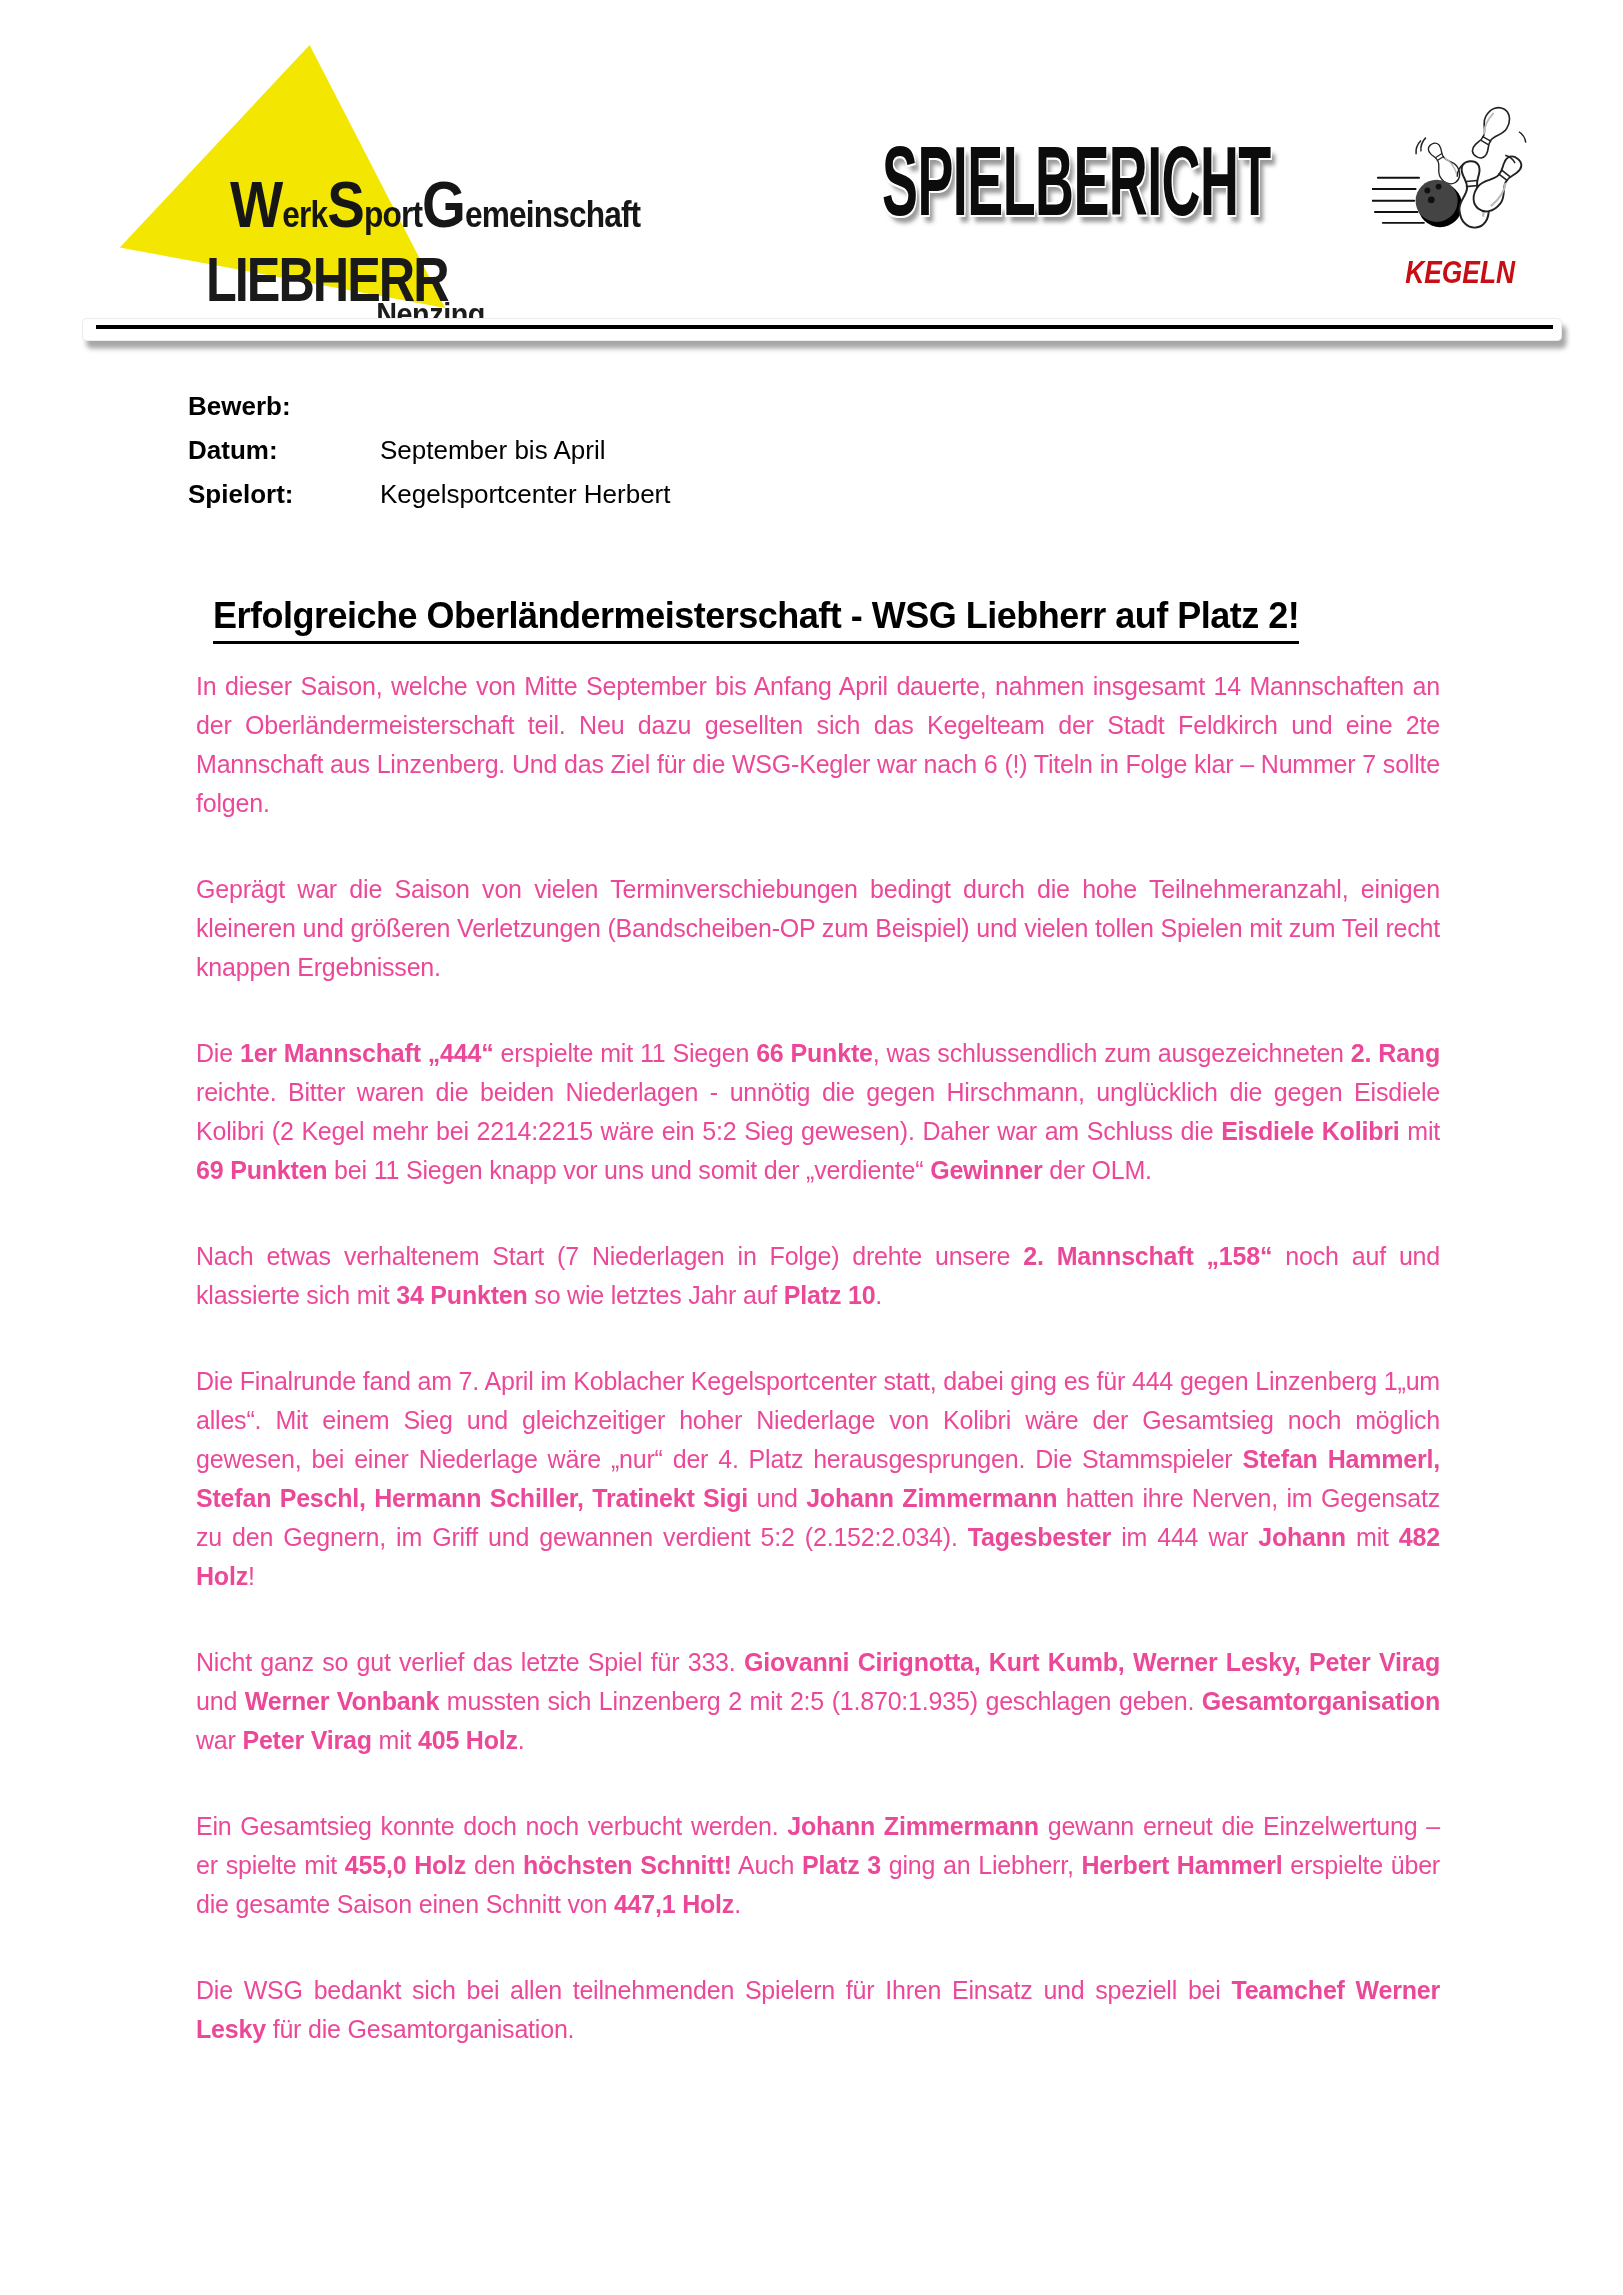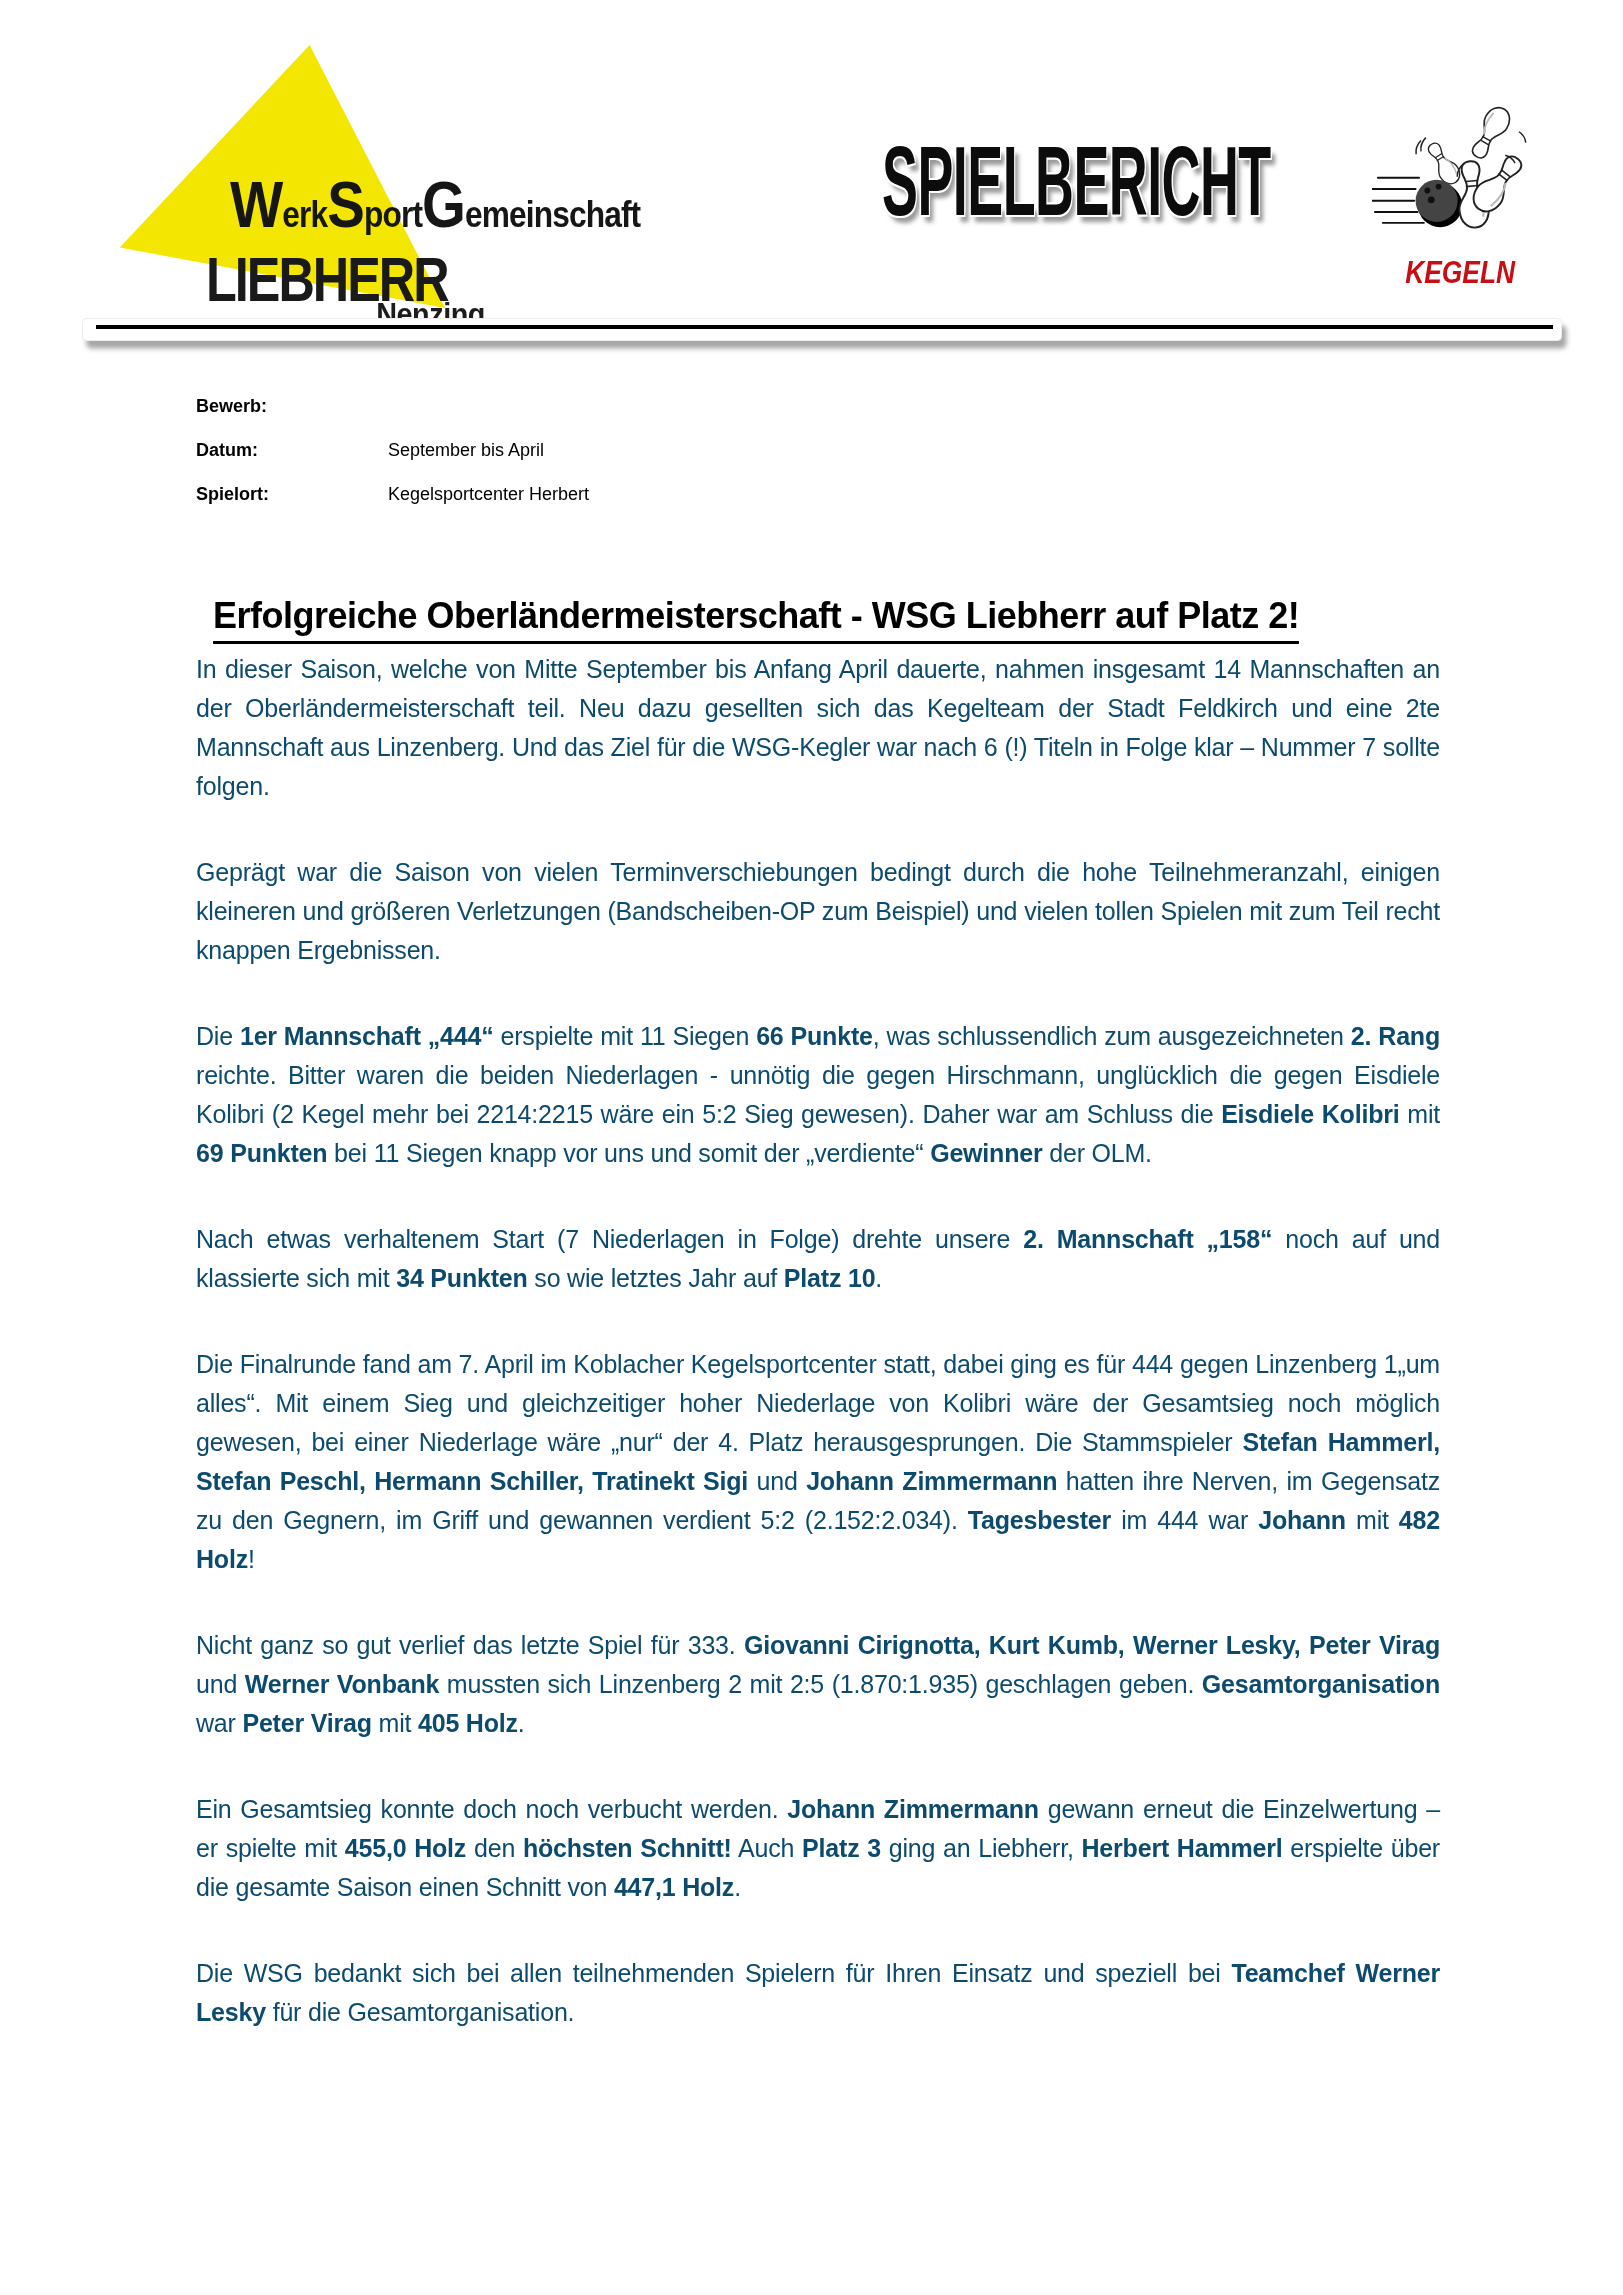--- a/index.html
+++ b/index.html
@@ -58,37 +58,37 @@
   .header-rule{
     position:absolute;left:82px;top:318px;width:1478px;height:20.6px;
     background:#fff;border:0.5px solid #ececec;border-radius:4.4px;
     box-shadow:4.4px 7.4px 5.4px rgba(0,0,0,.35);
   }
   .header-rule::before{
     content:"";position:absolute;left:12.8px;right:7.9px;top:6.4px;height:3.4px;background:#000;
   }
 
   
-  .meta{position:absolute;left:196px;top:384px;font-size:18px;line-height:44px;}
+  .meta{position:absolute;left:188px;top:384px;font-size:26px;line-height:44px;}
   .meta-row{display:flex;}
   .meta-label{width:192px;font-weight:700;}
   .meta-value{font-weight:400;}
 
   
   .headline{
     position:absolute;left:196px;top:578px;margin:17px;white-space:nowrap;
     font-size:36px;font-weight:700;letter-spacing:-0.5px;line-height:1.15;
     display:inline-block;border-bottom:3.4px solid #000;padding-bottom:4.4px;
   }
 
   
   .article{
-    position:absolute;left:196px;top:650px;width:1244px;
+    position:absolute;left:196px;top:667px;width:1244px;
     font-size:25px;line-height:39px;letter-spacing:-0.2px;
-    text-align:justify;color:#0c4a6e;
+    text-align:justify;color:#ec4899;
   }
   .article p{margin:0 0 47px 0;}
   .article b{font-weight:700;}
 </style>
 </head>
 <body>
 
 <div class="page">
 
   <header>

